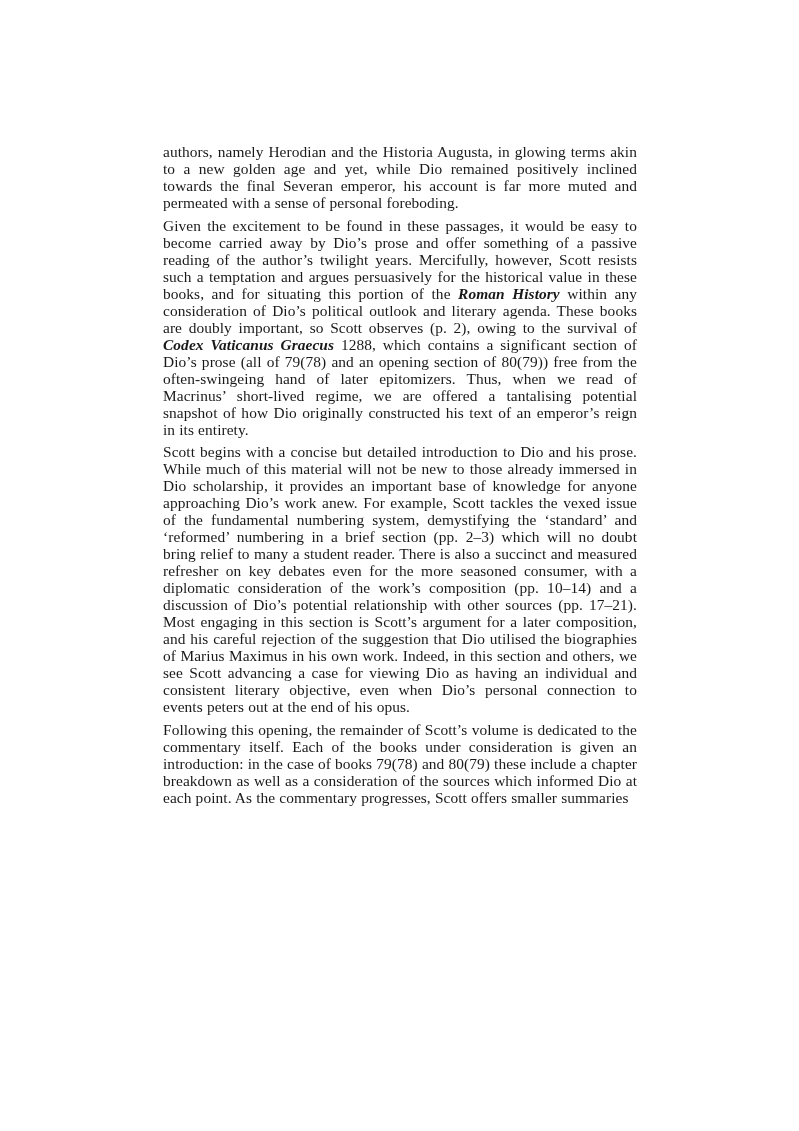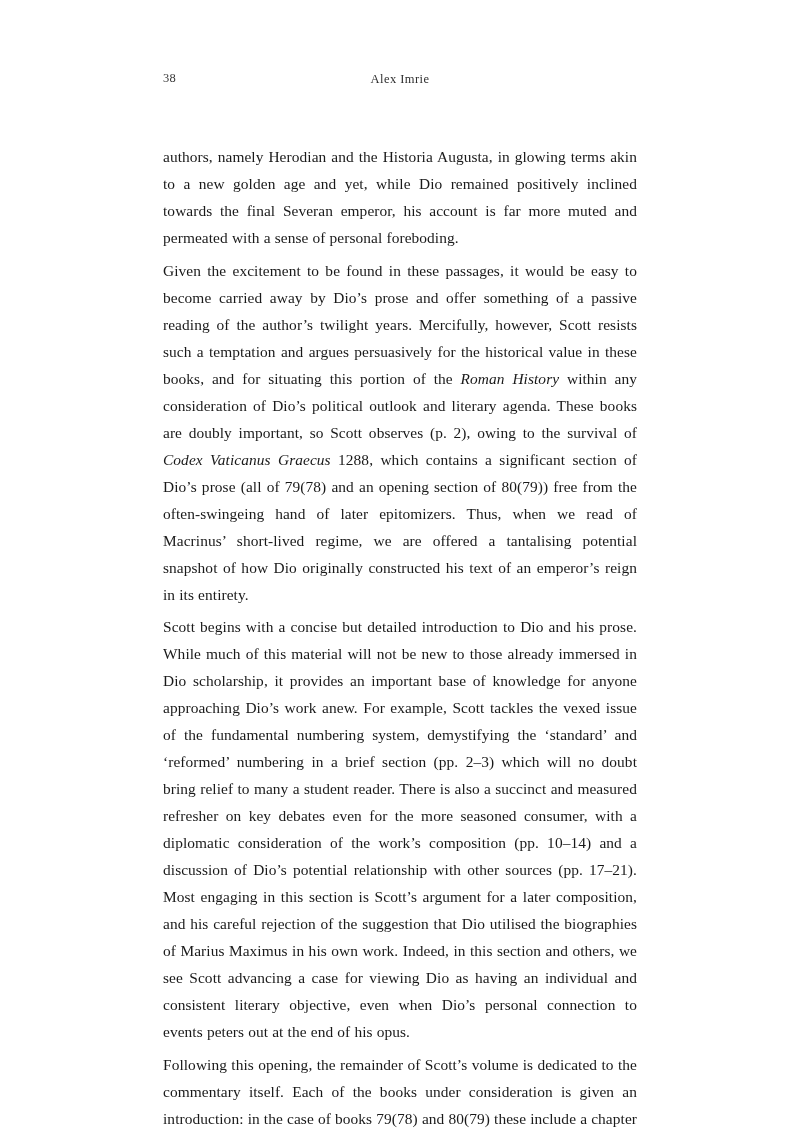--- a/index.html
+++ b/index.html
@@ -48,45 +48,42 @@
   
   .textblock {
     position: absolute;
     left: 163px;
     top: 143px;
     width: 474px;
   }
   p.para {
     margin: 0 0 5.5px 0;
     font-size: 15.4px;
-    line-height: 27px;
+    line-height: 17px;
     text-align: justify;
     text-justify: inter-word;
     letter-spacing: 0.005em;
     word-spacing: 0.012em;
     color: #191919;
     -webkit-font-smoothing: antialiased;
     hyphens: manual;
   }
   p.para:last-child {
     margin-bottom: 12px;
   }
   .it {
     font-style: italic;
+    font-weight: bold;
   }
 </style>
 </head>
 <body>
 
 <div class="page">
 
-  <div class="running-head">
-    <span class="folio">38</span>
-    <span class="head-title">Alex Imrie</span>
-  </div>
 
   <div class="textblock" id="body-text-block">
       <p class="para">authors, namely Herodian and the Historia Augusta, in glowing terms akin to a new golden age and yet, while Dio remained positively inclined towards the final Severan emperor, his account is far more muted and permeated with a sense of personal foreboding.</p>
       <p class="para">Given the excitement to be found in these passages, it would be easy to become carried away by Dio’s prose and offer something of a passive reading of the author’s twilight years. Mercifully, however, Scott resists such a temptation and argues persuasively for the historical value in these books, and for situating this portion of the <span class="it">Roman History</span> within any consideration of Dio’s political outlook and literary agenda. These books are doubly important, so Scott observes (p. 2), owing to the survival of <span class="it">Codex Vaticanus Graecus</span> 1288, which contains a significant section of Dio’s prose (all of 79(78) and an opening section of 80(79)) free from the often-swingeing hand of later epitomizers. Thus, when we read of Macrinus’ short-lived regime, we are offered a tantalising potential snapshot of how Dio originally constructed his text of an emperor’s reign in its entirety.</p>
       <p class="para">Scott begins with a concise but detailed introduction to Dio and his prose. While much of this material will not be new to those already immersed in Dio scholarship, it provides an important base of knowledge for anyone approaching Dio’s work anew. For example, Scott tackles the vexed issue of the fundamental numbering system, demystifying the ‘standard’ and ‘reformed’ numbering in a brief section (pp. 2–3) which will no doubt bring relief to many a student reader. There is also a succinct and measured refresher on key debates even for the more seasoned consumer, with a diplomatic consideration of the work’s composition (pp. 10–14) and a discussion of Dio’s potential relationship with other sources (pp. 17–21). Most engaging in this section is Scott’s argument for a later composition, and his careful rejection of the suggestion that Dio utilised the biographies of Marius Maximus in his own work. Indeed, in this section and others, we see Scott advancing a case for viewing Dio as having an individual and consistent literary objective, even when Dio’s personal connection to events peters out at the end of his opus.</p>
       <p class="para">Following this opening, the remainder of Scott’s volume is dedicated to the commentary itself. Each of the books under consideration is given an introduction: in the case of books 79(78) and 80(79) these include a chapter breakdown as well as a consideration of the sources which informed Dio at each point. As the commentary progresses, Scott offers smaller summaries</p>
     </div>
 
 </div>
 

